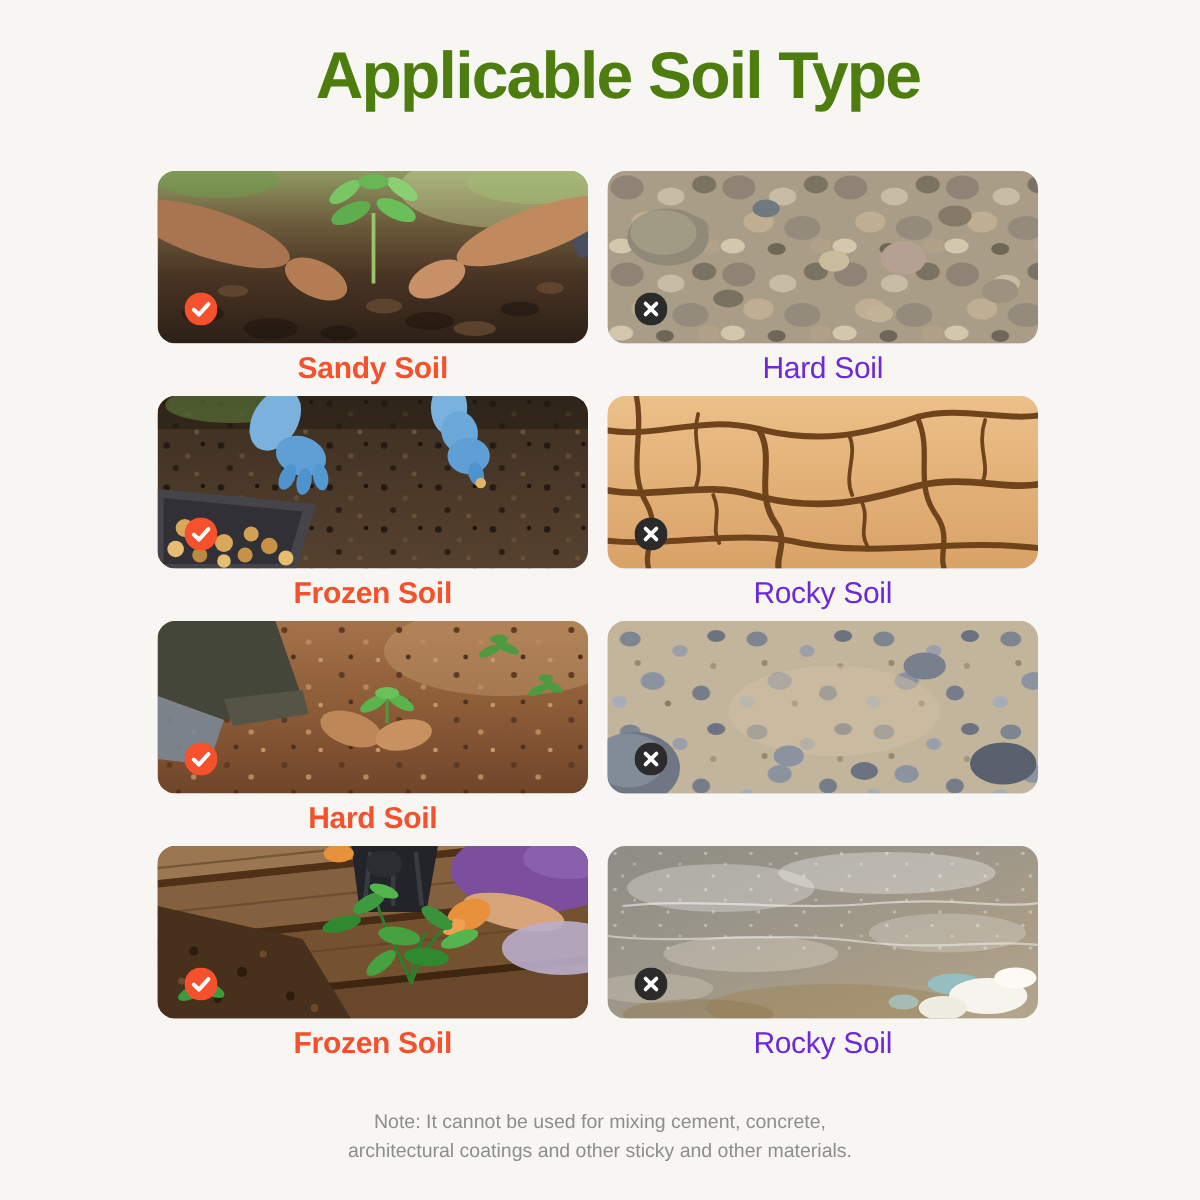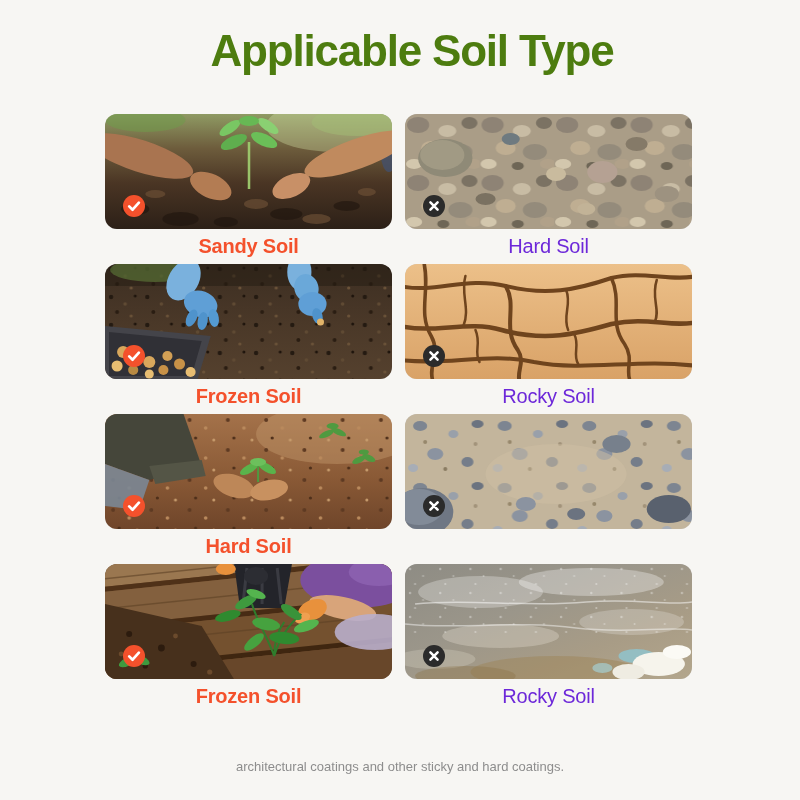--- a/index.html
+++ b/index.html
@@ -393,17 +393,17 @@
           <path d="M7.4 7.4 L14.6 14.6 M14.6 7.4 L7.4 14.6" stroke="#fff" stroke-width="2.5" stroke-linecap="round"></path>
             </svg>
         </div>
       </div>
       <div class="label no">Rocky Soil</div>
     </div>
 
   </div>
 
   <div class="note">
-    <br>
-    <span>architectural coatings and other sticky and hard coatings.</span>
+    <span>Note: It cannot be used for mixing cement, concrete,</span><br>
+    <span>architectural coatings and other sticky and other materials.</span>
   </div>
 
 </div>
 
 </body></html>

